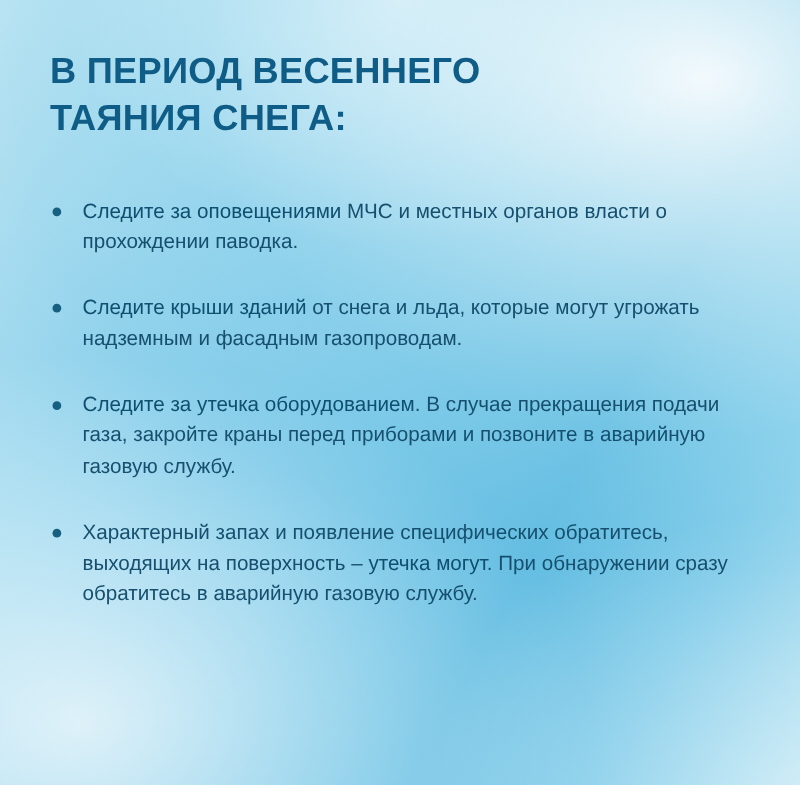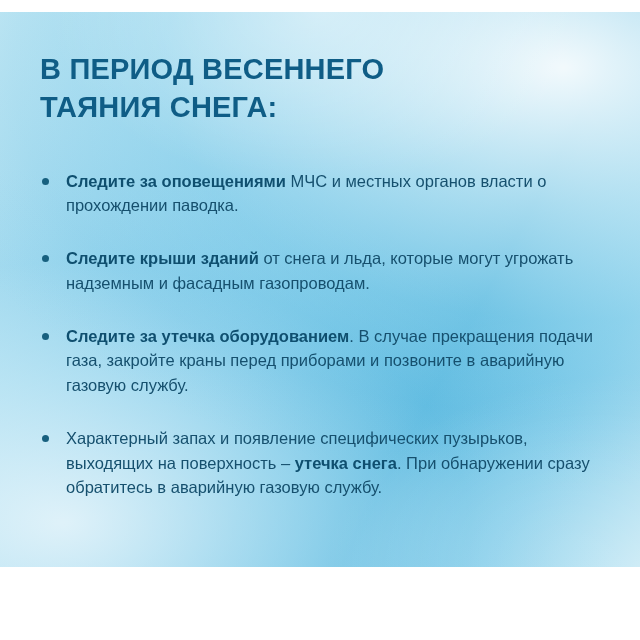--- a/index.html
+++ b/index.html
@@ -8,28 +8,27 @@
   }
   body {
     width: 640px;
     height: 640px;
     font-family: "Liberation Sans", sans-serif;
     overflow: hidden;
   }
   .poster {
     position: relative;
     width: 640px;
-    height: 555px;
+    height: 628px;
     box-sizing: border-box;
     background:
       radial-gradient(130% 95% at 88% 10%, rgba(255,255,255,0.92) 0%, rgba(236,250,253,0.55) 26%, rgba(173,226,243,0.30) 48%, rgba(120,200,232,0.10) 66%, rgba(120,200,232,0.0) 80%),
       radial-gradient(115% 85% at 10% 92%, rgba(255,255,255,0.75) 0%, rgba(226,246,252,0.45) 30%, rgba(150,214,238,0.18) 55%, rgba(150,214,238,0.0) 75%),
       linear-gradient(118deg, #bfe6f3 0%, #9fd8ee 18%, #7ec9e8 36%, #63bde2 54%, #55b6de 68%, #7fcbe9 84%, #b5e2f2 100%);
     overflow: hidden;
-    margin-top: 12px;
   }
   .poster::after {
     content: "";
     position: absolute;
     inset: 0;
     background:
       radial-gradient(60% 45% at 50% 0%, rgba(255,255,255,0.45) 0%, rgba(255,255,255,0) 70%),
       radial-gradient(70% 50% at 100% 100%, rgba(255,255,255,0.35) 0%, rgba(255,255,255,0) 70%);
     pointer-events: none;
   }
@@ -67,21 +66,21 @@
   .bullet {
     position: absolute;
     left: 2px;
     top: 9px;
     width: 7px;
     height: 7px;
     border-radius: 50%;
     background: #17607f;
   }
   .strong {
-    font-weight: bold;
+    font-weight: normal;
     color: #0f4f6f;
   }
 </style>
 </head>
 <body>
 
 <div class="poster">
   <div class="content">
 
     <h1 class="title">В ПЕРИОД ВЕСЕННЕГО ТАЯНИЯ СНЕГА:</h1>
@@ -98,18 +97,18 @@
         <span class="strong">Следите крыши зданий</span><span> от снега и льда, которые могут угрожать надземным и фасадным газопроводам.</span><span class="strong"></span><span></span>
       </li>
 
       <li class="item">
         <span class="bullet"></span>
         <span class="strong">Следите за утечка оборудованием</span><span>. В случае прекращения подачи газа, закройте краны перед приборами и позвоните в аварийную газовую службу.</span><span class="strong"></span><span></span>
       </li>
 
       <li class="item">
         <span class="bullet"></span>
-        <span class="strong"></span><span>Характерный запах и появление специфических пузырьков, выходящих на поверхность – </span><span class="strong">утечка снега</span><span>. При обнаружении сразу обратитесь в аварийную газовую службу.</span>
+        <span class="strong"></span><span>Характерный запах и появление специфических обратитесь, выходящих на поверхность – </span><span class="strong">утечка могут</span><span>. При обнаружении сразу обратитесь в аварийную газовую службу.</span>
       </li>
 
     </ul>
   </div>
 </div>
 
 </body></html>

